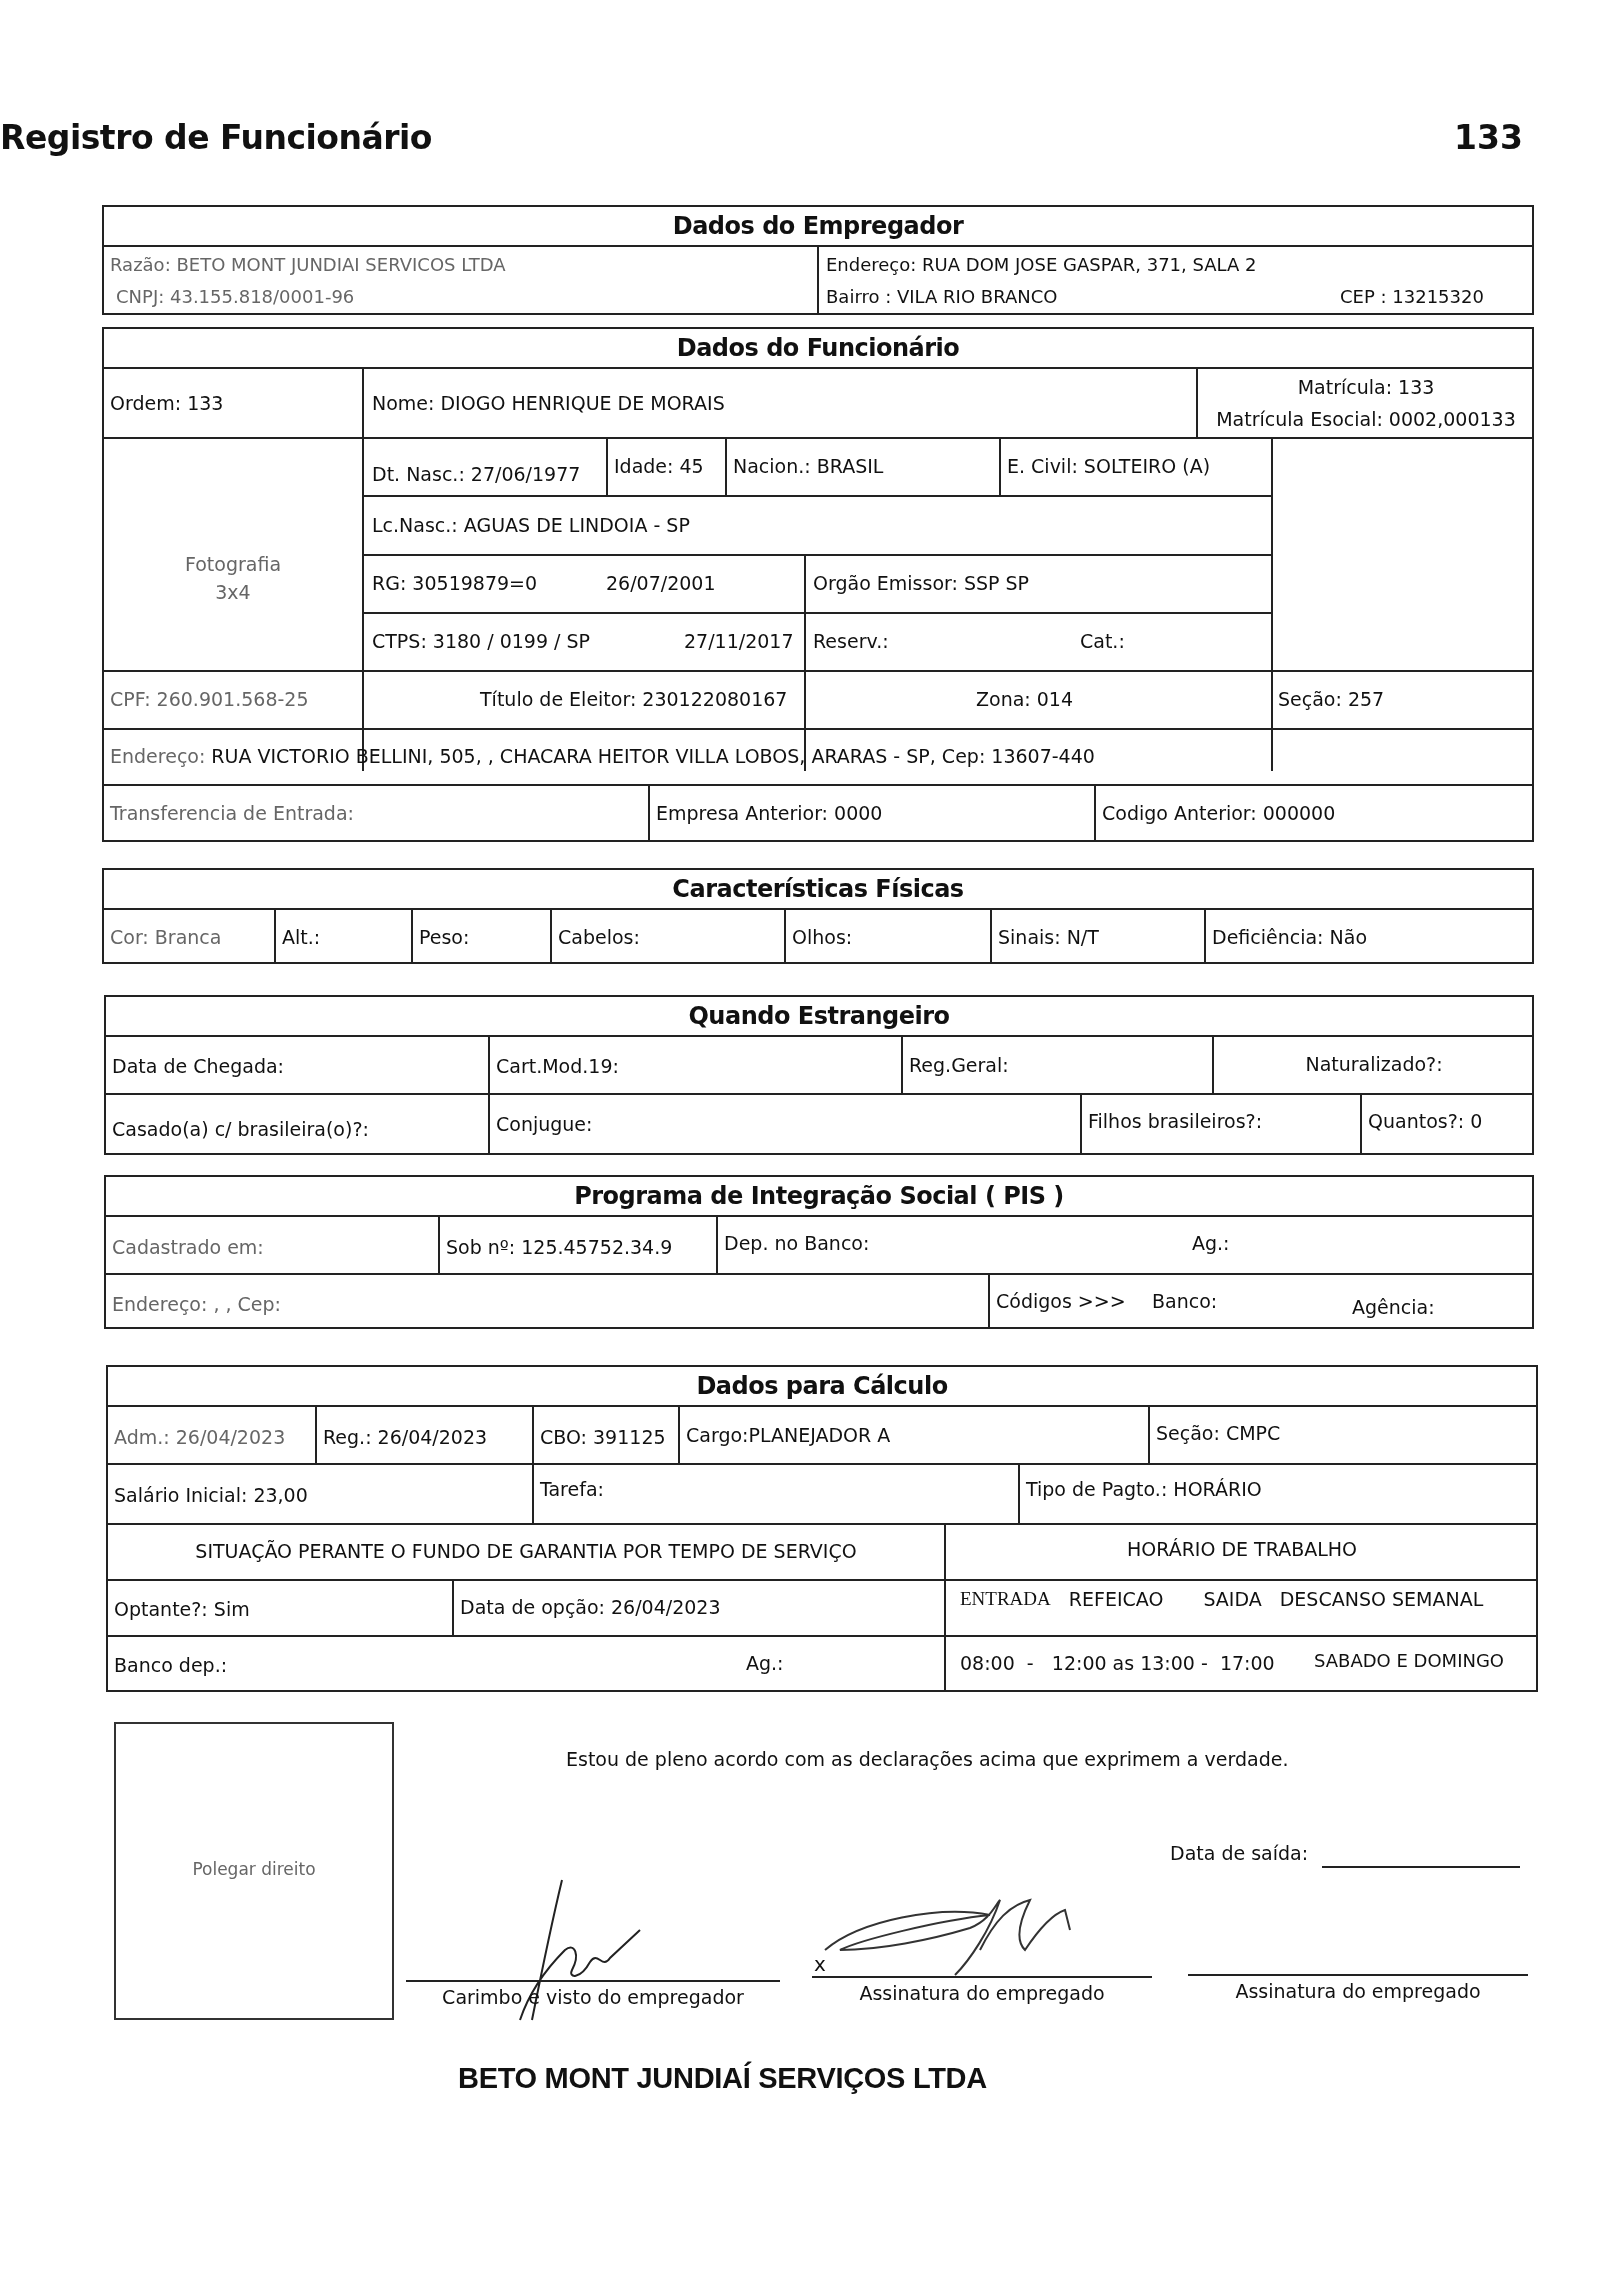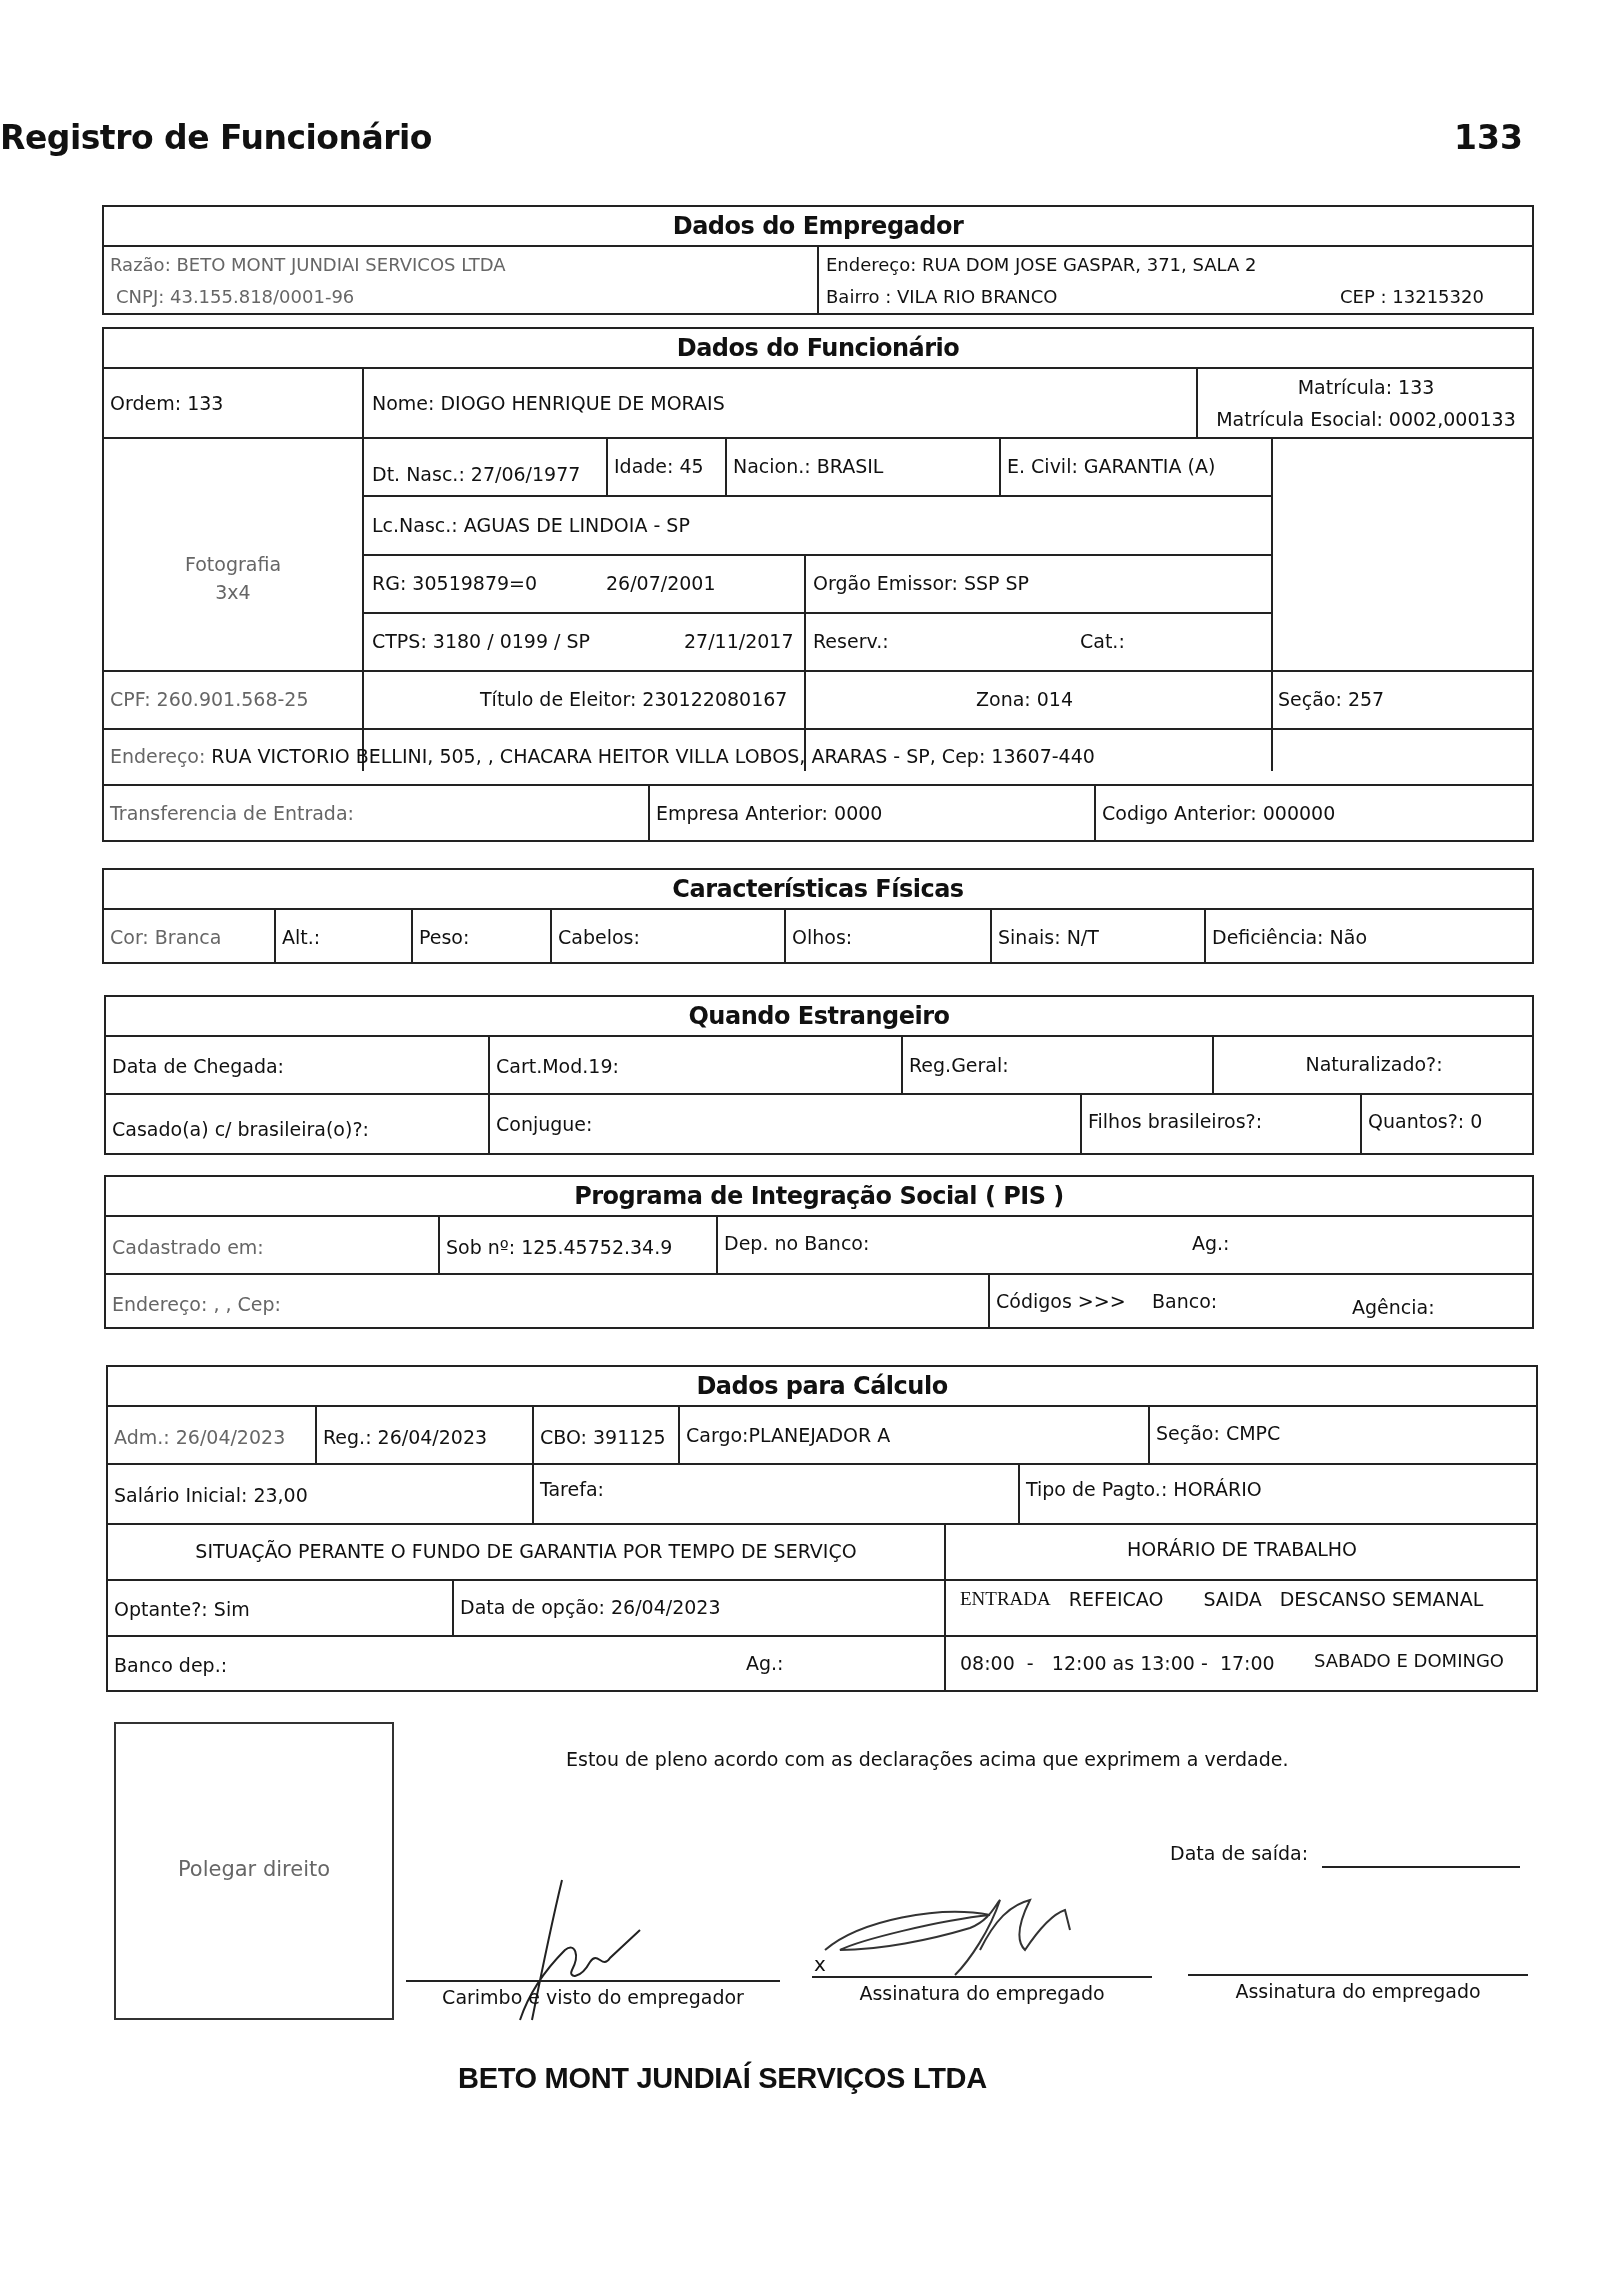--- a/index.html
+++ b/index.html
@@ -51,21 +51,21 @@
 
   <div class="vl" style="left:1167px; top:108px; height:334px;"></div>
 
   <div class="vl" style="left:502px; top:108px; height:58px;"></div>
   <div class="vl" style="left:621px; top:108px; height:58px;"></div>
   <div class="vl" style="left:895px; top:108px; height:58px;"></div>
   <div class="hl" style="left:258px; width:910px; top:166px;"></div>
   <div class="cell" style="left:262px; top:108px; height:74px;">Dt. Nasc.: 27/06/1977</div>
   <div class="cell" style="left:504px; top:108px; height:58px;">Idade: 45</div>
   <div class="cell" style="left:623px; top:108px; height:58px;">Nacion.: BRASIL</div>
-  <div class="cell" style="left:897px; top:108px; height:58px;">E. Civil: GARANTIA (A)</div>
+  <div class="cell" style="left:897px; top:108px; height:58px;">E. Civil: SOLTEIRO (A)</div>
 
   <div class="hl" style="left:258px; width:910px; top:225px;"></div>
   <div class="cell" style="left:262px; top:166px; height:59px;">Lc.Nasc.: AGUAS DE LINDOIA - SP</div>
 
   <div class="vl" style="left:700px; top:225px; height:217px;"></div>
   <div class="hl" style="left:258px; width:910px; top:283px;"></div>
   <div class="cell" style="left:262px; top:225px; height:58px;">RG: 30519879=0</div>
   <div class="cell" style="left:496px; top:225px; height:58px;">26/07/2001</div>
   <div class="cell" style="left:703px; top:225px; height:58px;">Orgão Emissor:  SSP SP</div>
 
@@ -184,21 +184,21 @@
     <span>DESCANSO SEMANAL</span>
   </div>
 
   <div class="cell" style="left:0; top:268px; height:60px;">Banco dep.:</div>
   <div class="cell" style="left:632px; top:268px; height:56px;">Ag.:</div>
   <div class="cell" style="left:846px; top:268px; height:56px; white-space:pre;">08:00  -   12:00 as 13:00 -  17:00</div>
   <div class="cell small" style="left:1200px; top:268px; height:50px;">SABADO E DOMINGO</div>
 </div>
 
 <div class="box" style="left:114px; top:1722px; width:280px; height:298px; border-color:#333;">
-  <div class="cell center gray small" style="left:0; top:130px; width:276px; height:30px; font-size:21px;">Polegar direito</div>
+  <div class="cell center gray small" style="left:0; top:130px; width:276px; height:30px; font-size:17px;">Polegar direito</div>
 </div>
 <div class="abs" style="left:566px; top:1748px; font-size:19px;">Estou de pleno acordo com as declarações acima que exprimem a verdade.</div>
 <div class="abs" style="left:1170px; top:1842px; font-size:19px;">Data de saída:</div>
 <div class="abs" style="left:1322px; top:1866px; width:198px; border-top:2px solid #222;"></div>
 
 <svg class="abs" style="left:480px; top:1870px;" width="200" height="160" viewBox="0 0 200 160">
   <path d="M82 10 C70 60, 60 110, 52 150 M40 150 C50 120, 70 95, 85 80 C95 72, 100 85, 92 100 C88 108, 100 110, 110 92 C118 80, 122 100, 130 88 L160 60" stroke="#222" stroke-width="2" fill="none"></path>
 </svg>
 <div class="sigline" style="left:406px; top:1980px; width:374px;"></div>
 <div class="siglabel" style="left:406px; top:1986px; width:374px;">Carimbo e visto do empregador</div>

